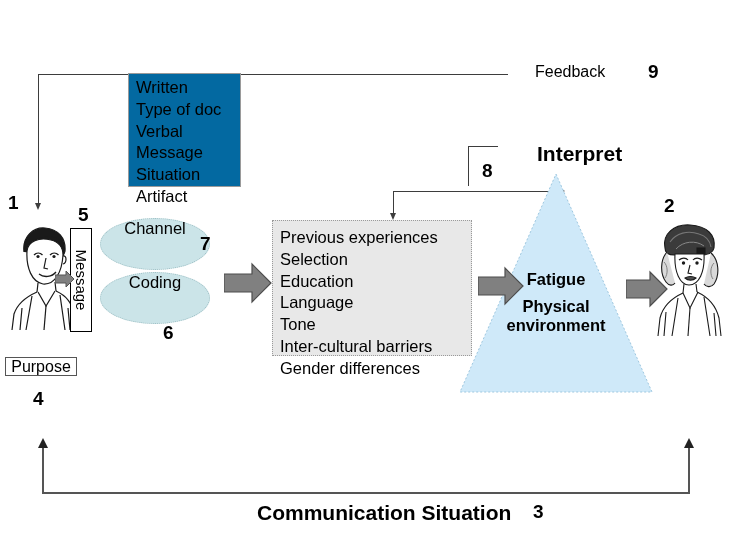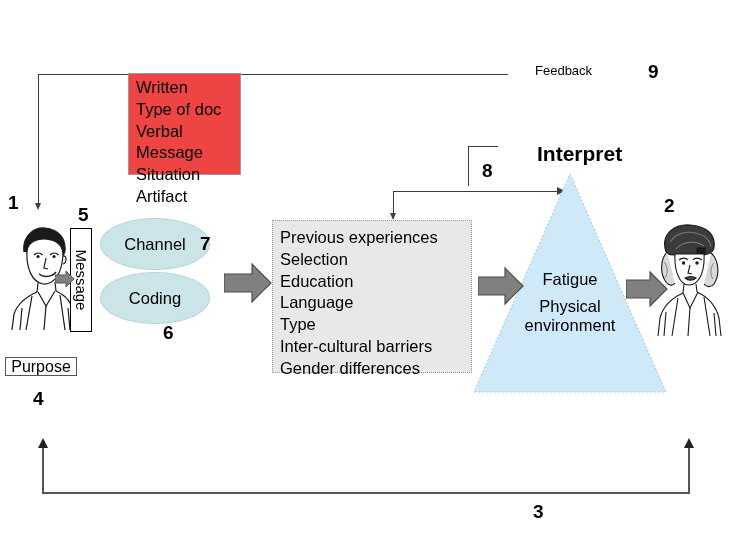--- a/index.html
+++ b/index.html
@@ -23,31 +23,31 @@
   .listbox{
     position:absolute;
     font-size:16.5px;
     color:#000;
     line-height:1.32;
     box-sizing:border-box;
     padding:3px 6px 4px 7px;
     background:transparent;
   }
   #channel-list{
-    left:128px;top:73px;width:113px;height:102px;
+    left:128px;top:73px;width:113px;height:114px;
     border:1px solid #9a9a9a;
-    background:#ef4444;
+    background:#0369a1;
   }
   #coding-list{
     left:78px;top:329px;width:167px;height:99px;
     border:1px dotted #b0b0b0;
     background:#ffffff;
   }
   #barriers-box{
-    left:272px;top:220px;width:200px;height:153px;
+    left:272px;top:220px;width:200px;height:136px;
     border:1px dotted #9a9a9a;
     background:#e8e8e8;
     padding-top:6px;
   }
   .listbox div{white-space:nowrap;}
 
   
   #purpose-box{
     position:absolute;left:5px;top:357px;
     width:72px;height:19px;
@@ -74,37 +74,37 @@
     font-size:15px;
     letter-spacing:0px;
   }
 
   
   .ellipse{
     position:absolute;
     background:#cbe4e8;
     border:1px dotted #9dbfc4;
     border-radius:50%;
-    display:flex;align-items:center;justify-content:center;
+    display:flex;align-items:flex-start;justify-content:center;
     font-size:16.5px;color:#000;
     box-sizing:border-box;
   }
   #channel-ellipse{left:100px;top:218px;width:110px;height:52px;}
   #coding-ellipse{left:100px;top:272px;width:110px;height:52px;}
 
   
-  #triangle-wrap{position:absolute;left:470px;top:168px;width:200px;height:230px;}
+  #triangle-wrap{position:absolute;left:456px;top:168px;width:200px;height:230px;font-weight:bold;}
   #triangle-text{
     position:absolute;left:0;top:102px;width:200px;
     text-align:center;font-size:16.5px;color:#000;line-height:1.15;
   }
   #triangle-text .l2{margin-top:8px;}
 
   
-  .plain{position:absolute;font-size:13px;color:#000;}
+  .plain{position:absolute;font-size:16px;color:#000;}
   .boldlabel{position:absolute;font-size:21px;font-weight:bold;color:#000;}
 
   
   .hline{position:absolute;background:#3d3d3d;height:1px;}
   .vline{position:absolute;background:#3d3d3d;width:1px;}
   .hline2{position:absolute;background:#555;height:2px;}
   .vline2{position:absolute;background:#555;width:2px;}
 
   .arrow-down{
     position:absolute;width:0;height:0;
@@ -205,21 +205,21 @@
 
   <svg style="position:absolute;left:224px;top:262px;" width="48" height="42" viewBox="0 0 48 42">
     <polygon points="0,12 28,12 28,2 47,21 28,40 28,30 0,30" fill="#808080" stroke="#4d4d4d" stroke-width="1.2"></polygon>
   </svg>
 
   <div class="listbox" id="barriers-box">
     <div>Previous experiences</div>
     <div>Selection</div>
     <div>Education</div>
     <div>Language</div>
-    <div>Type</div>
+    <div>Tone</div>
     <div>Inter-cultural barriers</div>
     <div>Gender differences</div>
   </div>
 
   <div class="hline" style="left:468px;top:146px;width:30px;"></div>
   <div class="vline" style="left:468px;top:146px;height:40px;"></div>
 
   <div class="hline" style="left:393px;top:191px;width:167px;"></div>
   <div class="arrow-right" style="left:557px;top:187px;"></div>
 
@@ -286,15 +286,16 @@
       <path d="M14 90 L12 114 M62 91 L64 114"></path>
     </g>
   </svg>
 
   <div class="hline2" style="left:42px;top:492px;width:648px;"></div>
   <div class="vline2" style="left:42px;top:447px;height:46px;"></div>
   <div class="vline2" style="left:688px;top:447px;height:46px;"></div>
   <div class="arrow-up-thick" style="left:38px;top:438px;"></div>
   <div class="arrow-up-thick" style="left:684px;top:438px;"></div>
 
+  <div class="boldlabel" style="left:257px;top:501px;">Communication Situation</div>
   <div class="num" style="left:533px;top:502px;">3</div>
 
 </div>
 
 </body></html>

